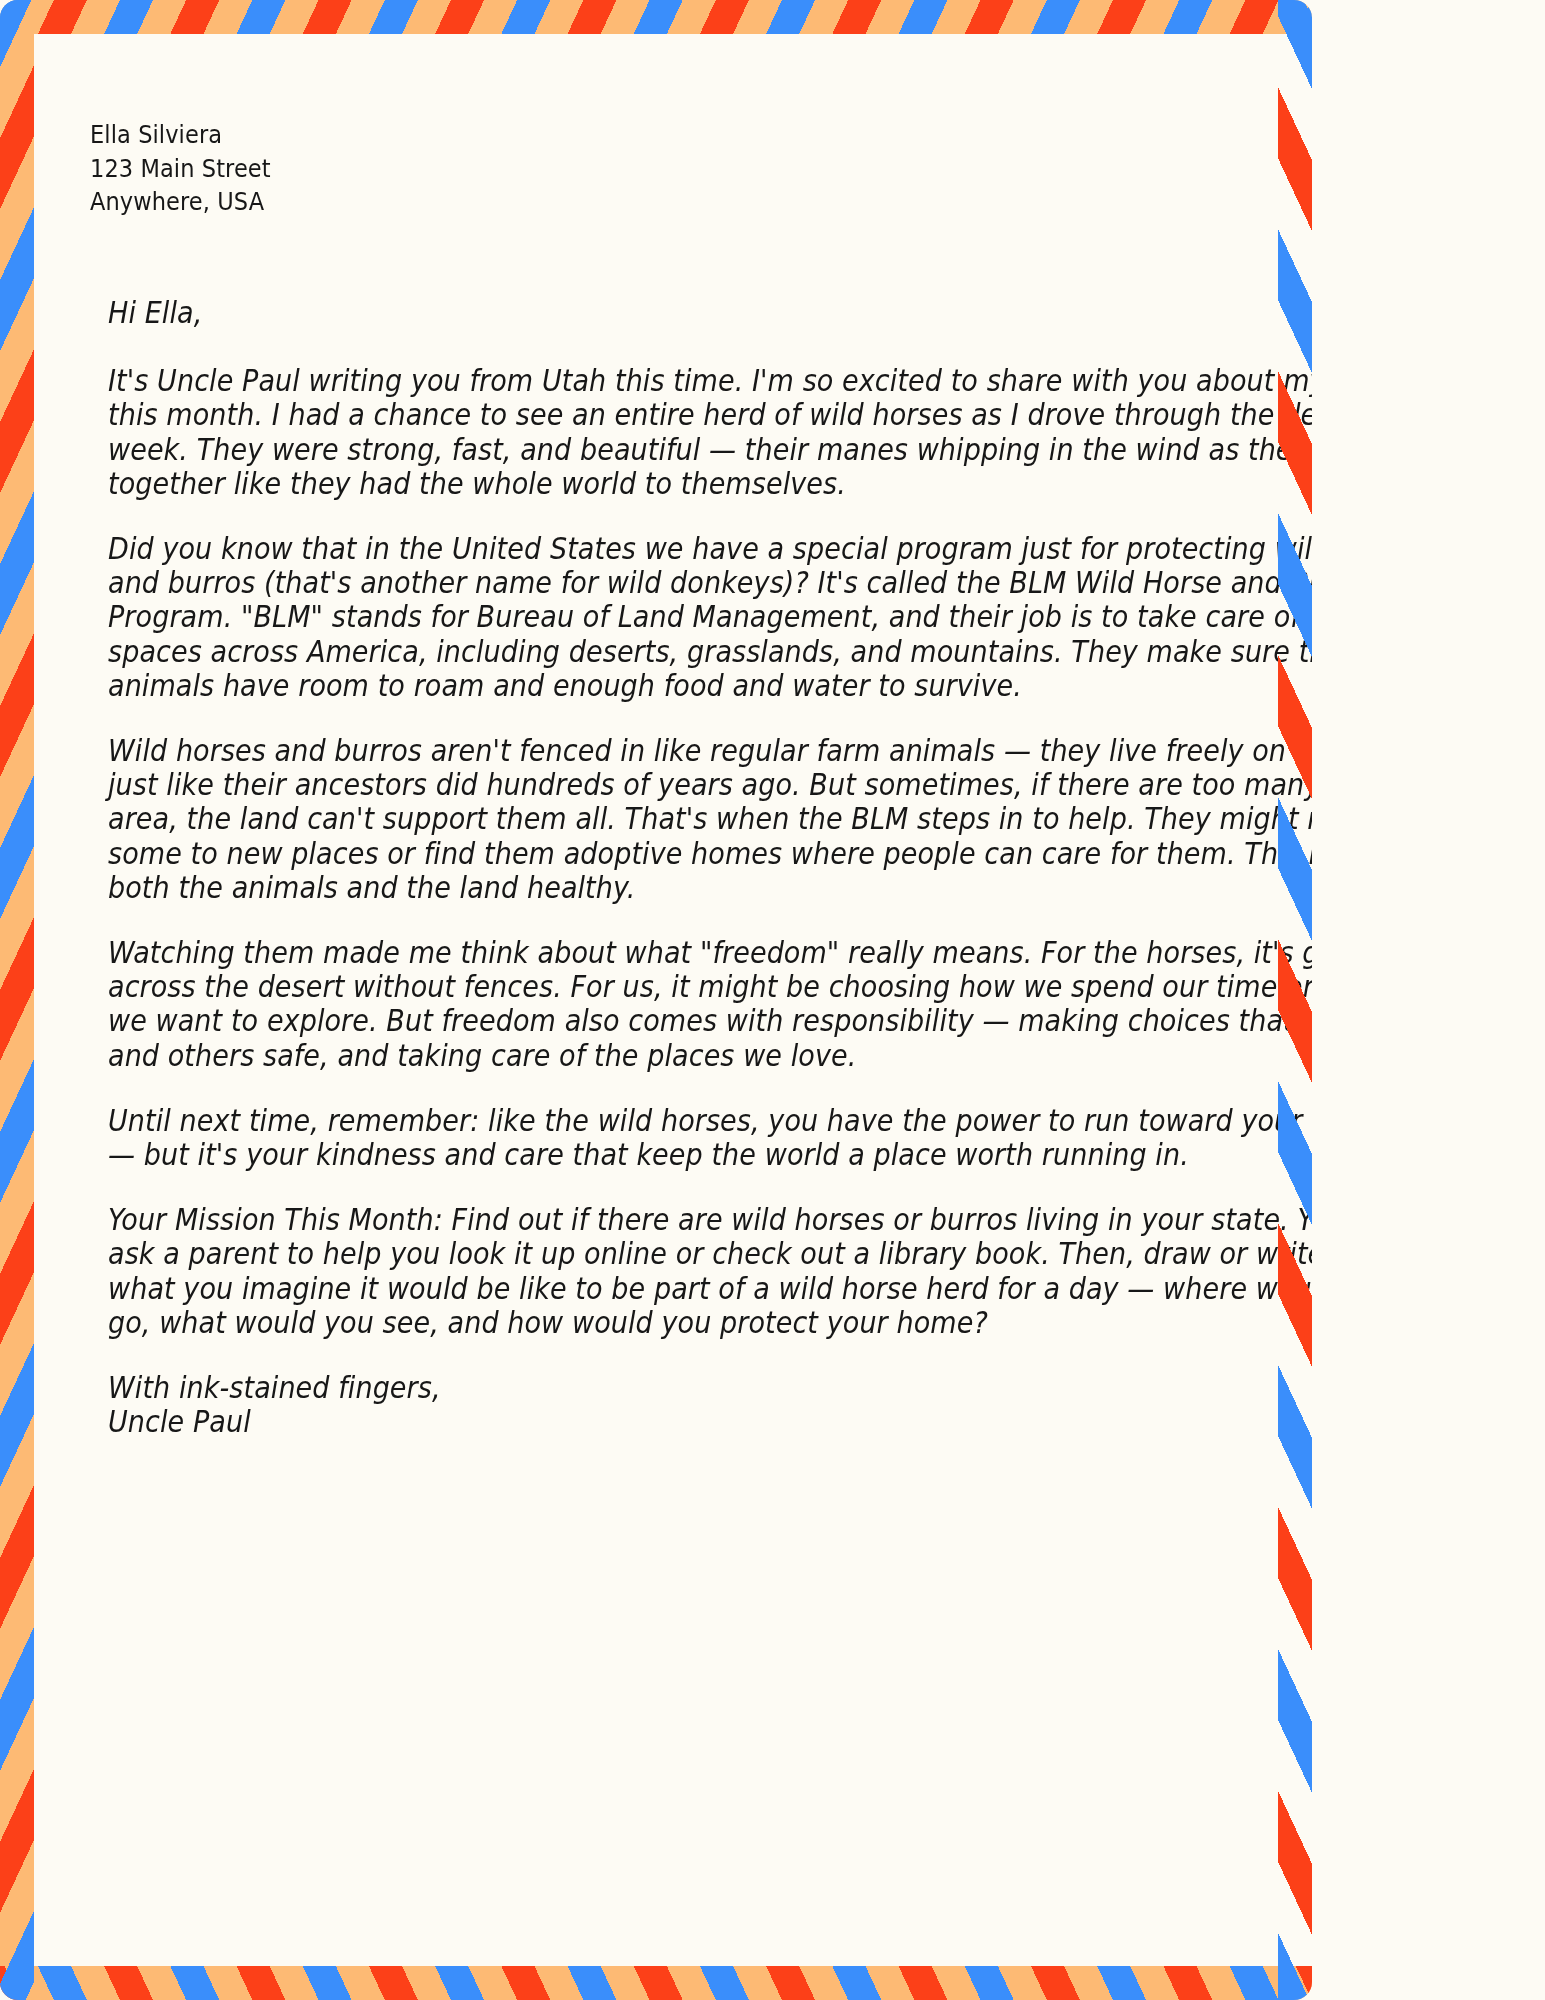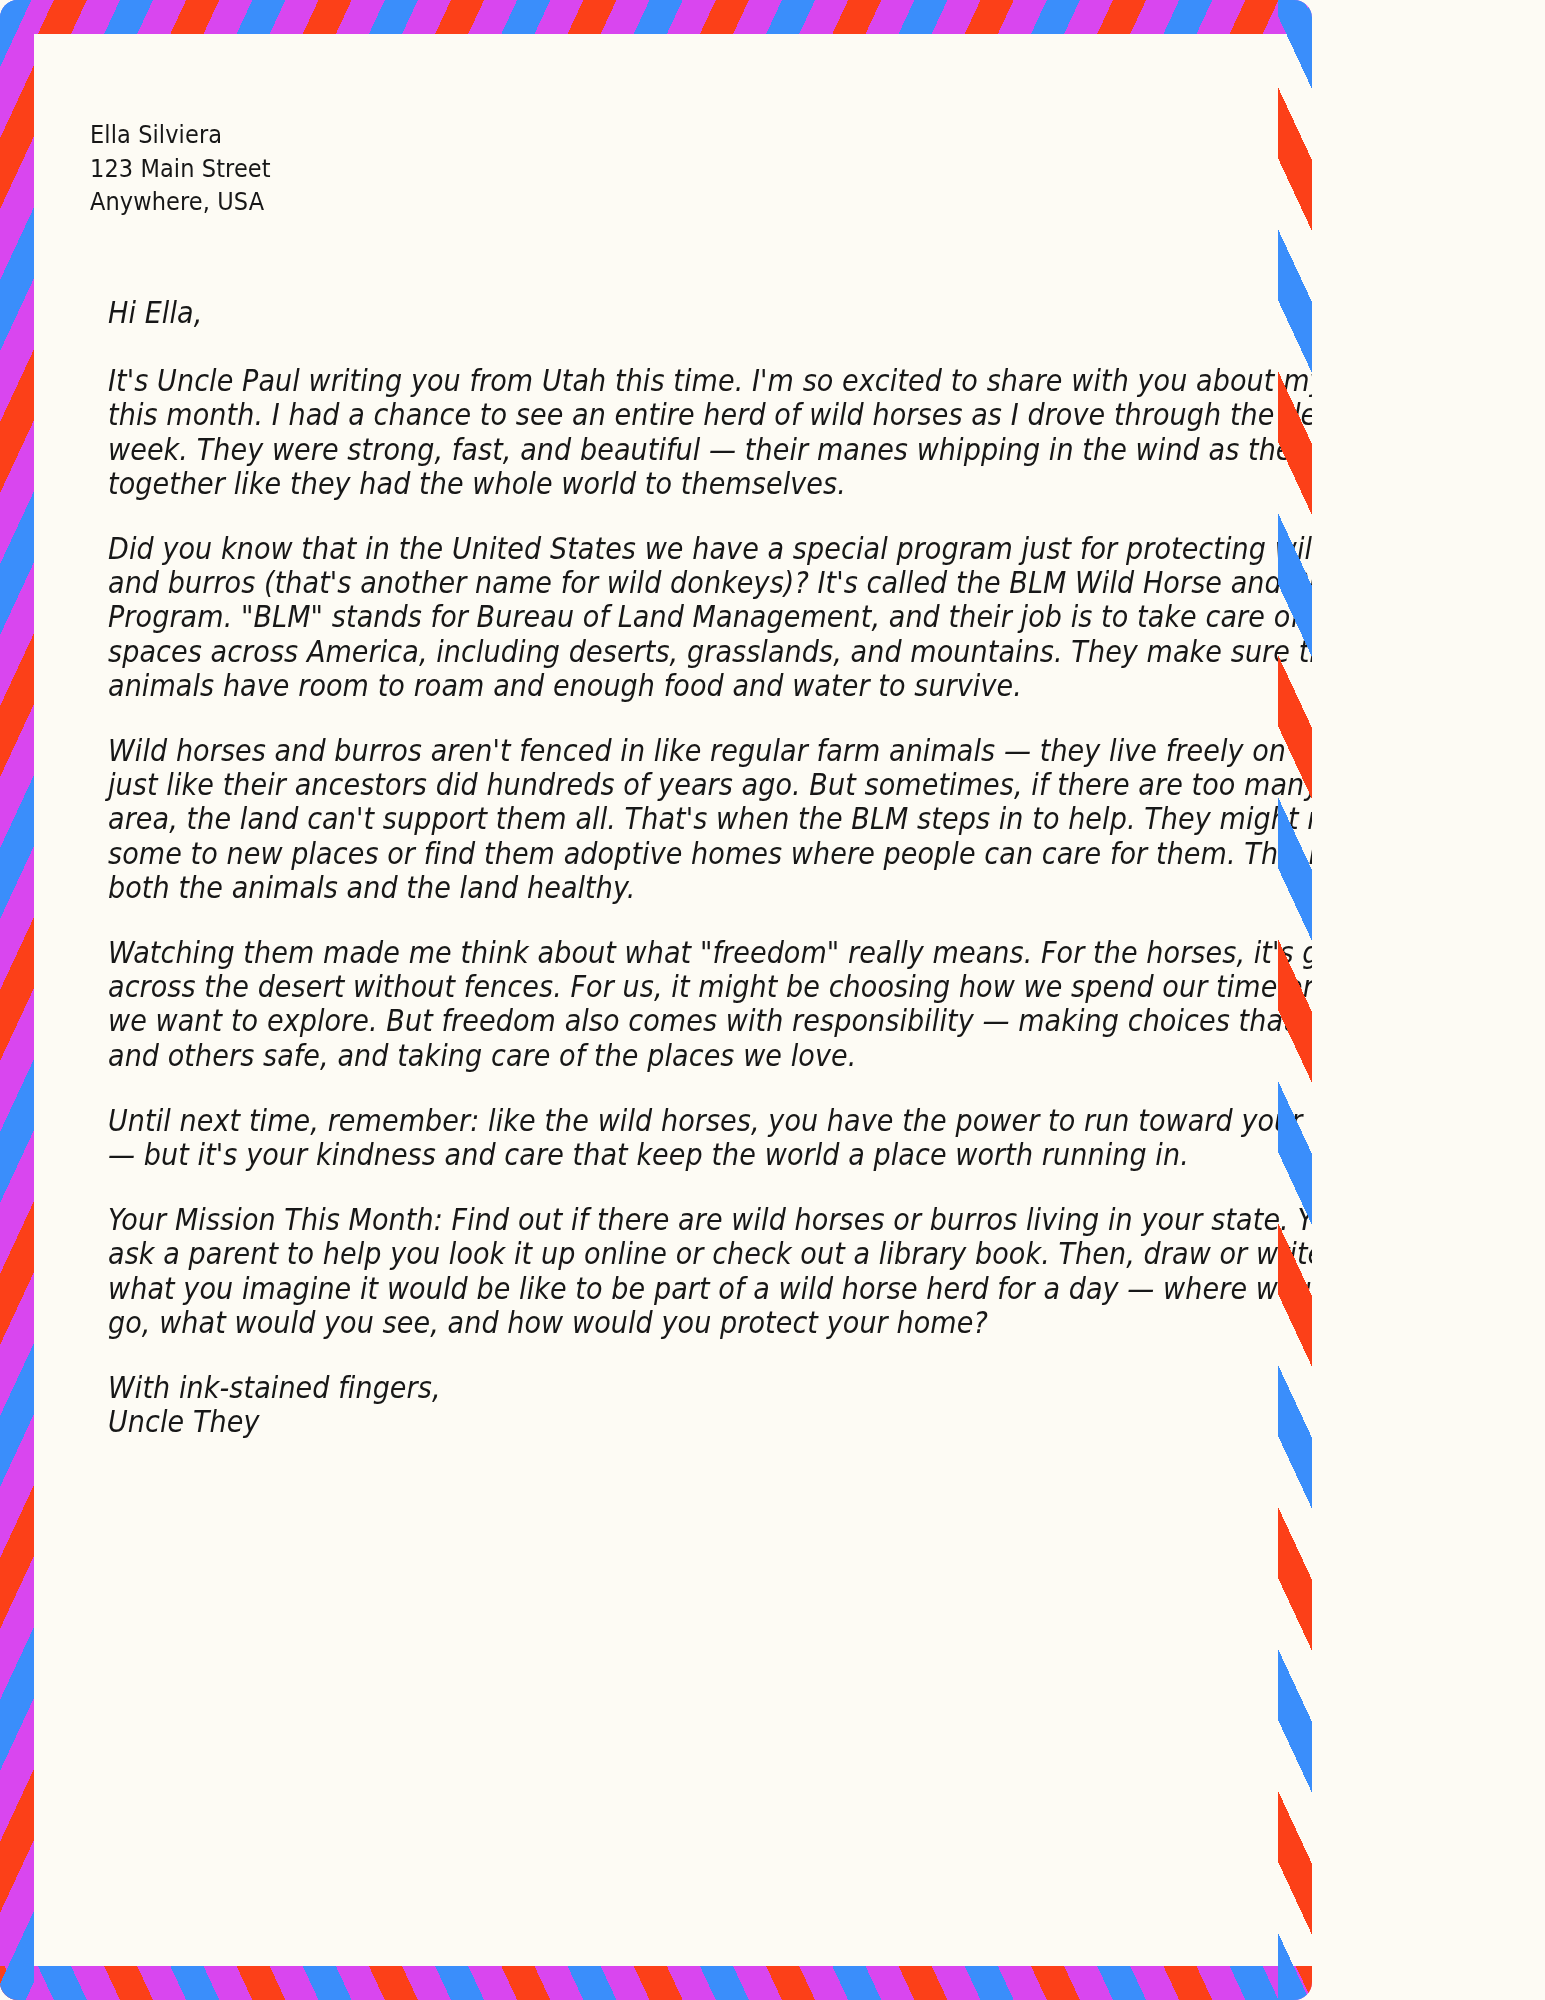--- a/index.html
+++ b/index.html
@@ -8,21 +8,21 @@
     width: 1545px;
     height: 2000px;
     background: #fdfbf4;
     font-family: "DejaVu Sans", sans-serif;
   }
 
   #page {
     position: relative;
     width: 1312px;
     height: 2000px;
-    background: #d946ef;
+    background: #fdba74;
     overflow: hidden;
     border-radius: 18px;
   }
 
   
   
 
   .band { position: absolute; overflow: hidden; }
 
   
@@ -143,21 +143,21 @@
 
       <p class="letter-text para">Wild horses and burros aren't fenced in like regular farm animals — they live freely on the land, just like their ancestors did hundreds of years ago. But sometimes, if there are too many in one area, the land can't support them all. That's when the BLM steps in to help. They might move some to new places or find them adoptive homes where people can care for them. This keeps both the animals and the land healthy.</p>
 
       <p class="letter-text para">Watching them made me think about what "freedom" really means. For the horses, it's galloping across the desert without fences. For us, it might be choosing how we spend our time or where we want to explore. But freedom also comes with responsibility — making choices that keep us and others safe, and taking care of the places we love.</p>
 
       <p class="letter-text para">Until next time, remember: like the wild horses, you have the power to run toward your dreams — but it's your kindness and care that keep the world a place worth running in.</p>
 
       <p class="letter-text para">Your Mission This Month: Find out if there are wild horses or burros living in your state. You can ask a parent to help you look it up online or check out a library book. Then, draw or write about what you imagine it would be like to be part of a wild horse herd for a day — where would you go, what would you see, and how would you protect your home?</p>
 
       <div class="letter-text signature">With ink-stained fingers,
-Uncle They</div>
+Uncle Paul</div>
     </div>
   </div>
 
   <div class="band band-top">
     <div class="stripes"></div>
   </div>
   <div class="band band-bottom">
     <div class="stripes"></div>
   </div>
   <div class="band band-left">

